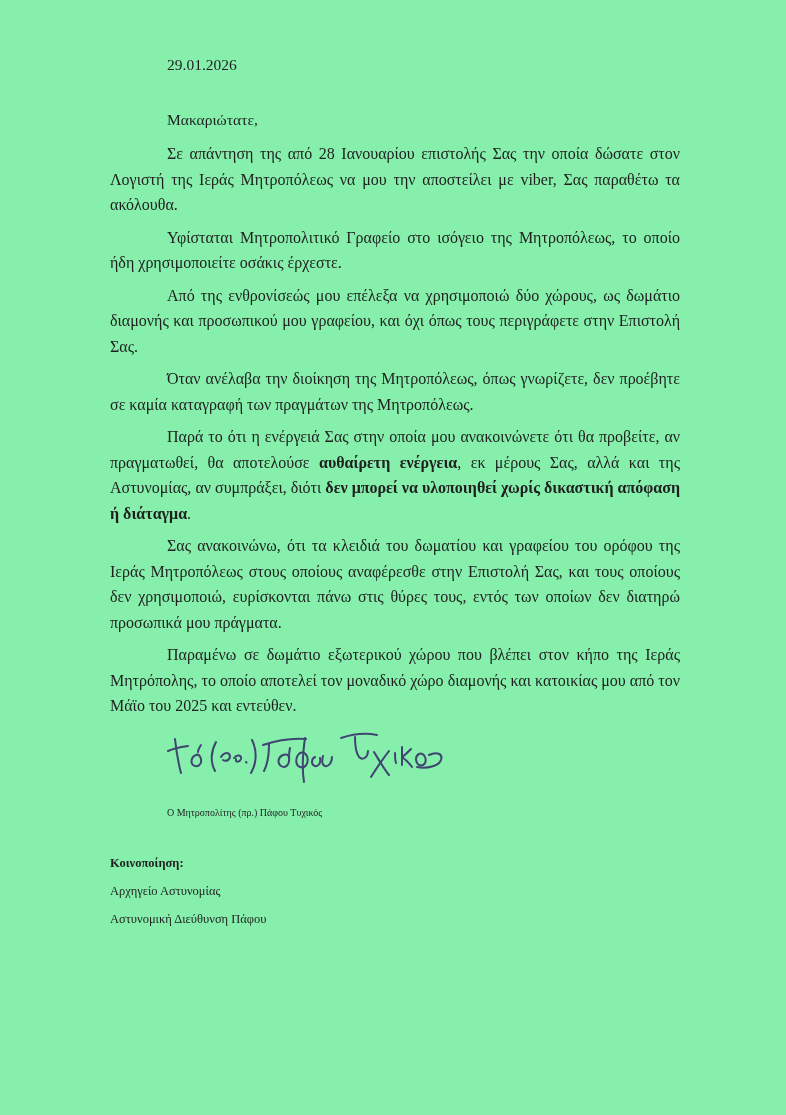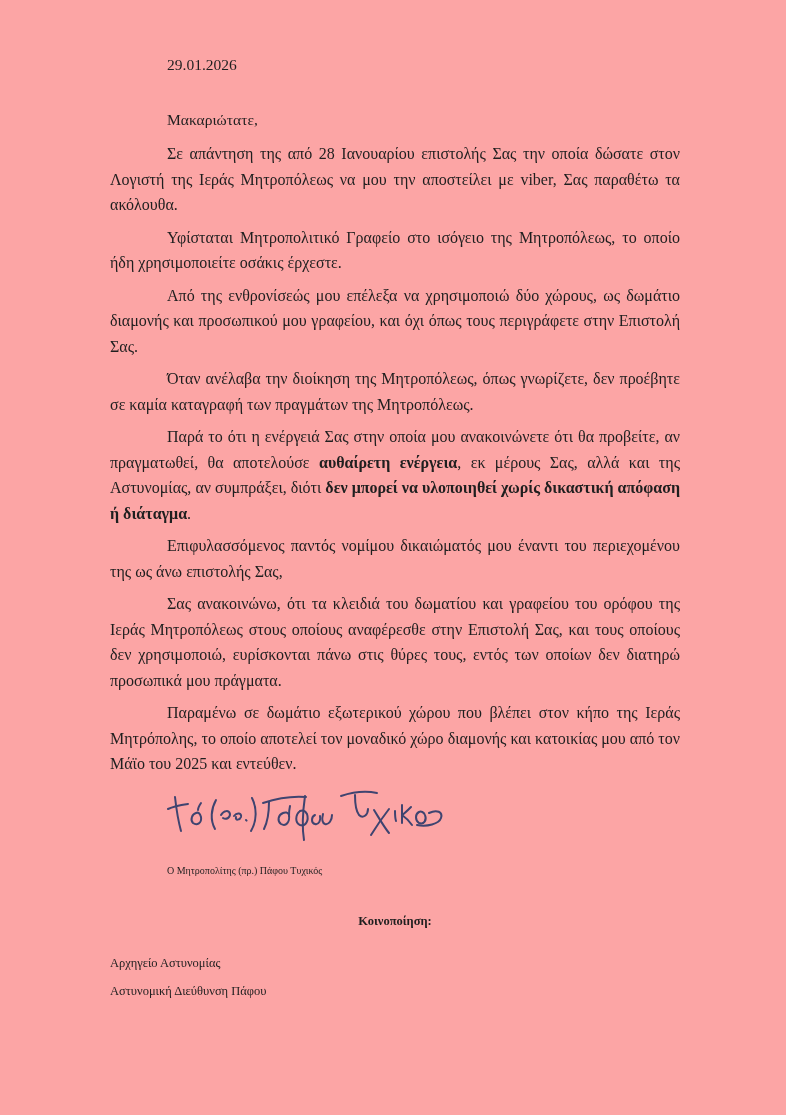--- a/index.html
+++ b/index.html
@@ -10,21 +10,21 @@
     position: relative;
     font-family: "Liberation Serif", "DejaVu Serif", serif;
     color: #1f1f1f;
     overflow: hidden;
   }
   .page {
     position: absolute;
     top: 0; left: 0;
     width: 786px;
     height: 1115px;
-    background: #fca5a5;
+    background: #86efac;
     padding: 55px 106px 40px 110px;
   }
   .date-line {
     font-size: 15.5px;
     line-height: 20px;
     padding-left: 57px;
   }
   .salutation {
     font-size: 15.5px;
     line-height: 26px;
@@ -50,39 +50,38 @@
     font-size: 10px;
     line-height: 26px;
     padding-left: 57px;
     margin-top: 16px;
   }
   .cc-block {
     margin-top: 28px;
     font-size: 12.5px;
     line-height: 18px;
   }
-  .cc-heading { font-weight: bold; margin-bottom: 24px; text-align: center; }
+  .cc-heading { font-weight: bold; margin-bottom: 10px; }
   .cc-item { margin-bottom: 10px; }
 </style>
 </head>
 <body>
 
 <div class="page">
 
   <div class="date-line">29.01.2026</div>
 
   <div class="salutation">Μακαριώτατε,</div>
 
   <div class="body-text">
     <p><span>Σε απάντηση της από 28 Ιανουαρίου επιστολής Σας την οποία δώσατε στον Λογιστή της Ιεράς Μητροπόλεως να μου την αποστείλει με viber, Σας παραθέτω τα ακόλουθα.</span></p>
     <p><span>Υφίσταται Μητροπολιτικό Γραφείο στο ισόγειο της Μητροπόλεως, το οποίο ήδη χρησιμοποιείτε οσάκις έρχεστε.</span></p>
     <p><span>Από της ενθρονίσεώς μου επέλεξα  να χρησιμοποιώ δύο χώρους, ως δωμάτιο διαμονής και προσωπικού μου γραφείου, και όχι όπως τους περιγράφετε στην Επιστολή Σας.</span></p>
     <p><span>Όταν ανέλαβα την διοίκηση της Μητροπόλεως, όπως γνωρίζετε, δεν προέβητε σε καμία καταγραφή των πραγμάτων της Μητροπόλεως.</span></p>
     <p><span>Παρά το ότι η ενέργειά Σας στην οποία μου ανακοινώνετε ότι θα προβείτε, αν πραγματωθεί, θα αποτελούσε </span><span class="b">αυθαίρετη ενέργεια</span><span>, εκ μέρους Σας, αλλά και της Αστυνομίας, αν συμπράξει, διότι </span><span class="b">δεν μπορεί να υλοποιηθεί χωρίς δικαστική απόφαση ή διάταγμα</span><span>.</span></p>
-    <p><span>Επιφυλασσόμενος παντός νομίμου δικαιώματός μου έναντι του περιεχομένου της ως άνω επιστολής Σας,</span></p>
     <p><span>Σας ανακοινώνω, ότι τα κλειδιά του δωματίου και γραφείου του ορόφου της Ιεράς Μητροπόλεως στους οποίους αναφέρεσθε στην Επιστολή Σας, και τους οποίους δεν χρησιμοποιώ, ευρίσκονται πάνω στις θύρες τους, εντός των οποίων δεν διατηρώ προσωπικά μου πράγματα.</span></p>
     <p><span>Παραμένω σε δωμάτιο εξωτερικού χώρου που βλέπει στον κήπο της Ιεράς Μητρόπολης, το οποίο αποτελεί τον μοναδικό χώρο διαμονής και κατοικίας μου από τον Μάϊο του 2025 και εντεύθεν.</span></p>
   </div>
 
   <div class="signature-wrap">
     <svg width="280" height="58" viewBox="0 0 280 58" xmlns="http://www.w3.org/2000/svg">
       <g fill="none" stroke="#3f4470" stroke-width="2" stroke-linecap="round" stroke-linejoin="round">
 
         <path d="M10,13 C11,22 13,36 16,47"></path>
         <path d="M3,25 C9,22 16,21 23,20"></path>

